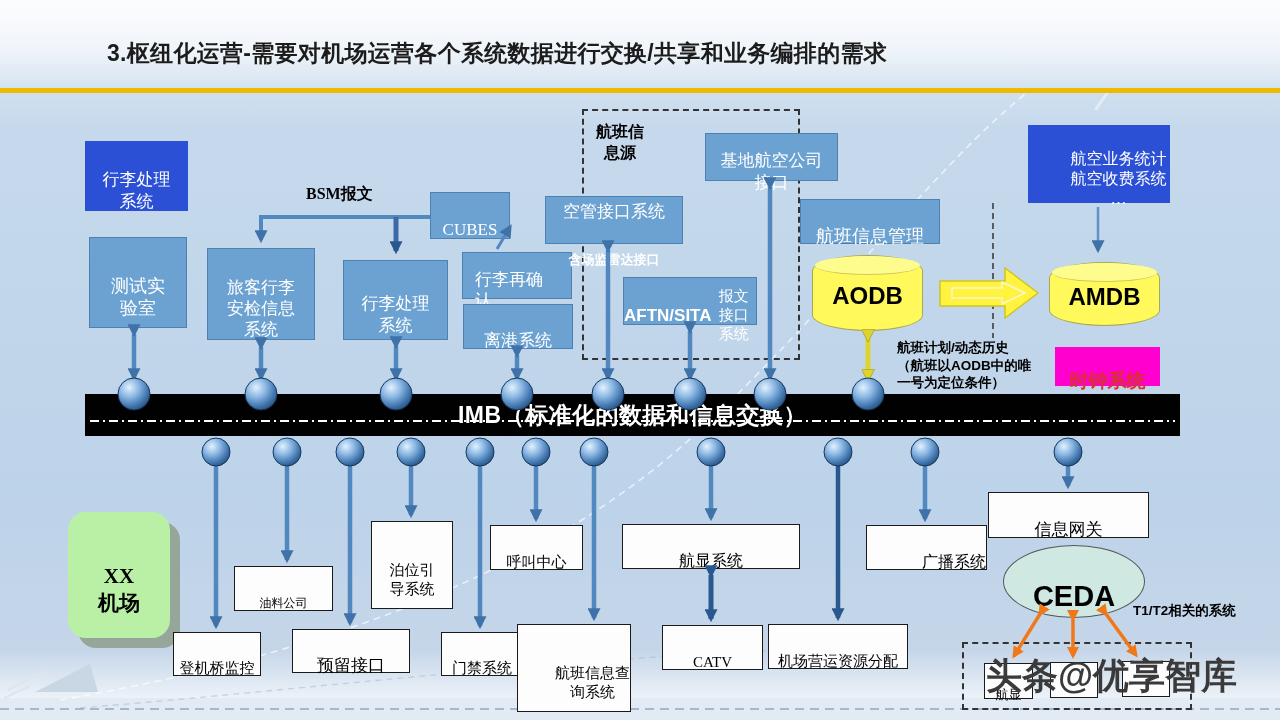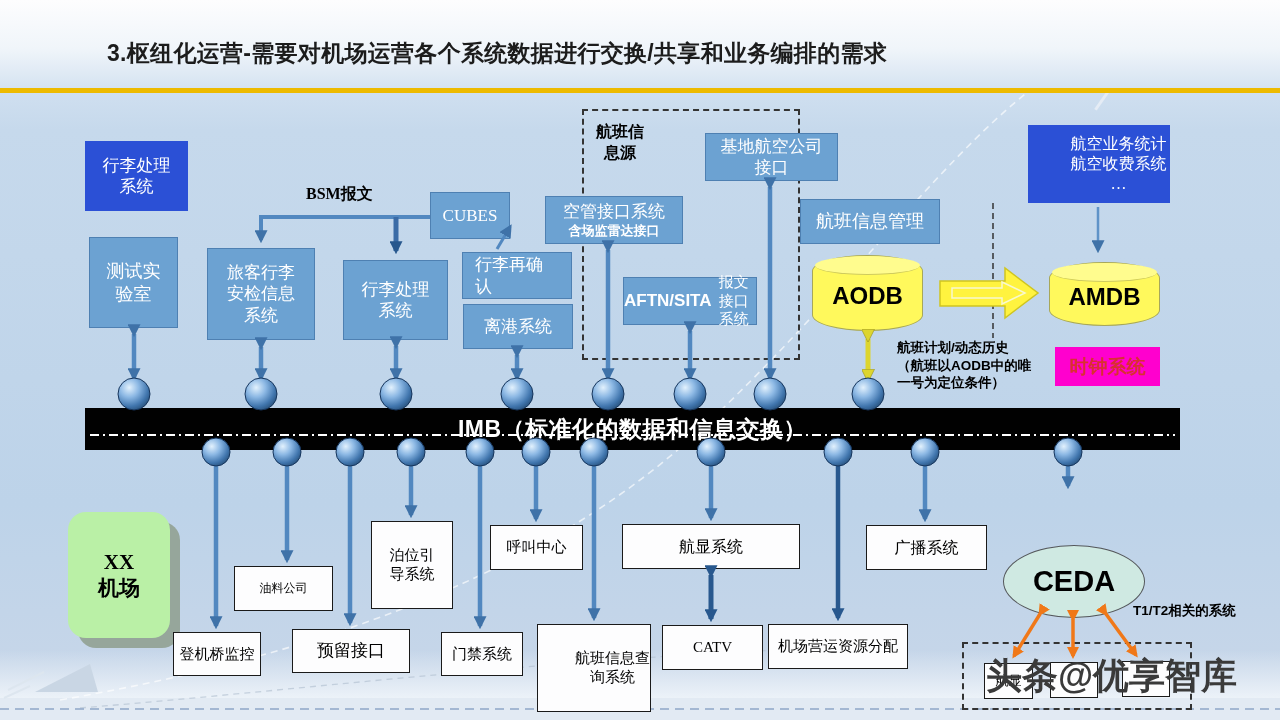--- a/index.html
+++ b/index.html
@@ -9,38 +9,38 @@
   .header{position:absolute;left:0;top:0;width:1280px;height:88px;z-index:8;
     background:linear-gradient(180deg,#fdfdfe 0%,#f0f5fa 55%,#d5e3f1 100%);}
   .goldline{position:absolute;left:0;top:88px;width:1280px;height:5px;background:#edba00;z-index:9;}
   .title{position:absolute;left:107px;top:38px;font-size:23px;font-weight:bold;color:#1c1c1c;letter-spacing:.3px;z-index:10;}
 
   .band1{position:absolute;left:0;top:650px;width:1280px;height:48px;z-index:4;
     background:linear-gradient(180deg,rgba(238,243,249,0),rgba(240,245,250,.9));}
   .band2{position:absolute;left:0;top:698px;width:1280px;height:22px;background:#e2eaf3;z-index:4;}
 
   .node{position:absolute;box-sizing:border-box;display:flex;align-items:center;justify-content:center;text-align:center;z-index:20;}
-  .node-label{white-space:pre-line;line-height:1.25;}
+  .node-label{white-space:pre-line;line-height:1.25;margin-top:29px;}
   .blue{background:#6CA2D2;border:1px solid #4E80B2;color:#fff;font-family:"Liberation Serif","DejaVu Serif",serif;font-size:17px;}
   .bblue{background:#2B50D6;border:1px solid #2B50D6;color:#fff;font-family:"Liberation Serif","DejaVu Serif",serif;font-size:17px;}
   .white{background:#fdfdfe;border:1px solid #1a1a1a;color:#000;font-family:"Liberation Serif","DejaVu Serif",serif;font-size:15px;}
   .clockbox{background:#FF00CE;color:#D93030;font-weight:bold;font-family:"Liberation Serif","DejaVu Serif",serif;font-size:19px;}
   .green{background:#BAF0A6;border-radius:18px;box-shadow:10px 10px 0 #96A69B;color:#000;
     font-family:"Liberation Serif","DejaVu Serif",serif;font-size:21px;font-weight:bold;}
   .cedabox{background:#CFE9E2;border:1.5px solid #55585c;border-radius:50%;font-weight:bold;font-size:29px;color:#000;}
   .cylinder{position:absolute;box-sizing:border-box;background:#FFF95C;border:1px solid #a7a75a;border-radius:50% / 16px;
     display:flex;align-items:center;justify-content:center;z-index:20;font-size:24px;font-weight:bold;color:#000;}
   .cyl-cap{position:absolute;left:2px;right:2px;top:0;height:18px;border-radius:50%;
     background:#FFFC8E;border-bottom:1px solid #cfcb5e;}
   .cyl-text{position:relative;z-index:2;padding-top:6px;}
   .dashedbox{position:absolute;border:2px dashed #333;z-index:10;}
   .lbl{position:absolute;color:#000;font-weight:bold;white-space:pre-line;z-index:22;
     font-family:"Liberation Serif","DejaVu Serif",serif;}
 
-  .bus{position:absolute;left:85px;top:408px;width:1095px;height:42px;background:#010101;z-index:15;}
+  .bus{position:absolute;left:85px;top:394px;width:1095px;height:42px;background:#010101;z-index:15;}
   .busline{position:absolute;left:5px;right:5px;top:26px;height:2px;z-index:1;
     background:repeating-linear-gradient(90deg,#fff 0 9px,transparent 9px 13px,#fff 13px 15px,transparent 15px 19px);}
   .buslabel{position:absolute;left:0;top:0;width:100%;height:100%;display:flex;align-items:center;justify-content:center;
     color:#fff;font-size:23px;font-weight:bold;letter-spacing:.5px;z-index:2;}
 
   .watermark{position:absolute;left:986px;top:652px;font-size:36px;font-weight:bold;color:#3a3a3a;z-index:60;letter-spacing:0px;}
   svg.layer{position:absolute;left:0;top:0;z-index:40;pointer-events:none;}
   svg.decor{position:absolute;left:0;top:0;z-index:6;pointer-events:none;}
   .sub{font-size:13px;font-weight:bold;}
 </style>
@@ -90,21 +90,21 @@
   <div class="lbl" style="left:306px;top:184px;font-size:16px;">BSM报文</div>
   <div class="lbl" style="left:897px;top:339px;width:158px;font-size:13.5px;line-height:1.3;text-align:left;font-family:'Liberation Sans',sans-serif;">航班计划/动态历史
 （航班以AODB中的唯
 一号为定位条件）</div>
   <div class="lbl" style="left:1133px;top:602px;font-size:13.5px;font-family:'Liberation Sans',sans-serif;">T1/T2相关的系统</div>
 
   <div class="node bblue" style="left:85px;top:141px;width:103px;height:70px;">
     <span class="node-label">行李处理
 系统</span>
     </div>
-  <div class="node blue" style="left:89px;top:237px;width:89px;height:91px;font-size:18px;">
+  <div class="node blue" style="left:89px;top:237px;width:98px;height:91px;font-size:18px;">
     <span class="node-label">测试实
 验室</span>
     </div>
   <div class="node blue" style="left:207px;top:248px;width:108px;height:92px;">
     <span class="node-label">旅客行李
 安检信息
 系统</span>
     </div>
   <div class="node blue" style="left:343px;top:260px;width:105px;height:80px;">
     <span class="node-label">行李处理
@@ -173,35 +173,38 @@
   <div class="node white" style="left:371px;top:521px;width:82px;height:88px;">
     <span class="node-label">泊位引
 导系统</span>
     </div>
   <div class="node white" style="left:441px;top:632px;width:82px;height:44px;">
     <span class="node-label">门禁系统</span>
     </div>
   <div class="node white" style="left:490px;top:525px;width:93px;height:45px;">
     <span class="node-label">呼叫中心</span>
     </div>
-  <div class="node white" style="left:537px;top:624px;width:114px;height:88px;padding-left:37px;">
+  <div class="node white" style="left:517px;top:624px;width:114px;height:88px;padding-left:37px;">
     <span class="node-label">航班信息查
 询系统</span>
     </div>
   <div class="node white" style="left:622px;top:524px;width:178px;height:45px;font-size:16px;">
     <span class="node-label">航显系统</span>
     </div>
   <div class="node white" style="left:662px;top:625px;width:101px;height:45px;">
     <span class="node-label">CATV</span>
     </div>
   <div class="node white" style="left:768px;top:624px;width:140px;height:45px;">
     <span class="node-label">机场营运资源分配</span>
     </div>
-  <div class="node white" style="left:866px;top:525px;width:121px;height:45px;font-size:16px;">
+  <div class="node white" style="left:866px;top:525px;width:121px;height:45px;font-size:16px;justify-content:flex-end;">
     <span class="node-label">广播系统</span>
+    </div>
+  <div class="node white" style="left:988px;top:492px;width:161px;height:46px;font-size:17px;">
+    <span class="node-label">信息网关</span>
     </div>
   <div class="node cedabox" style="left:1003px;top:545px;width:142px;height:73px;">
     <span class="node-label">CEDA</span>
     </div>
 
   <div class="dashedbox" style="left:962px;top:642px;width:226px;height:64px;z-index:21;"></div>
   <div class="node white" style="left:984px;top:663px;width:49px;height:36px;font-size:13px;z-index:23;">
     <span class="node-label">航显</span>
     </div>
   <div class="node white" style="left:1050px;top:662px;width:48px;height:36px;font-size:13px;z-index:23;">

